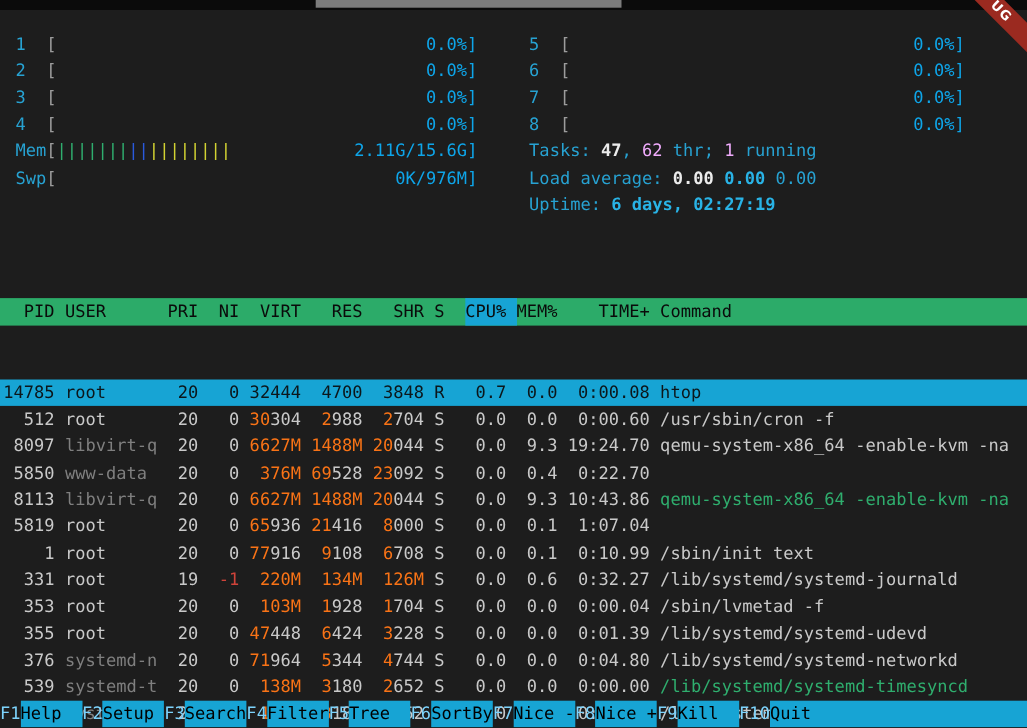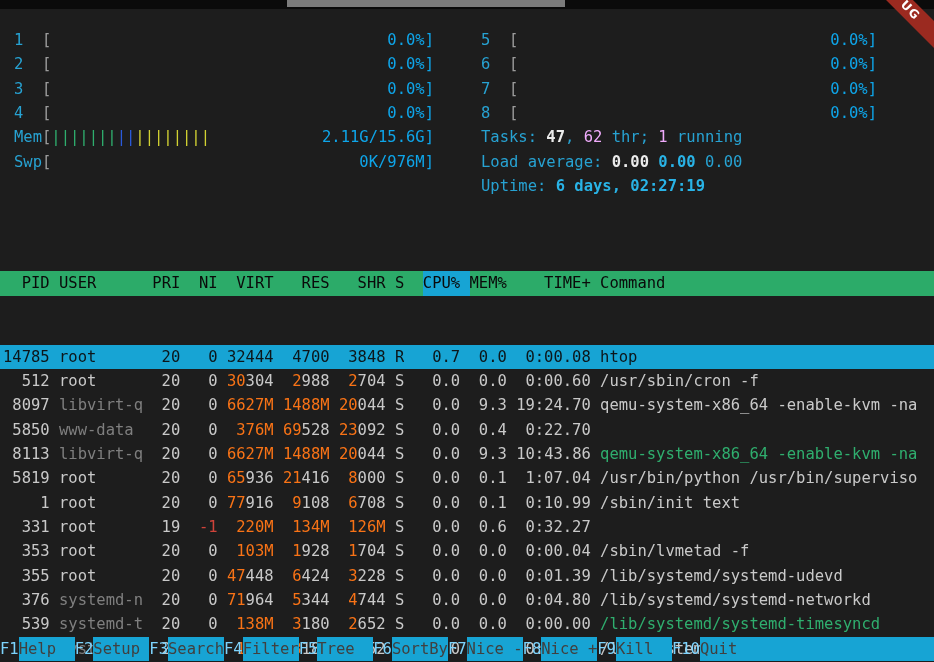--- a/index.html
+++ b/index.html
@@ -55,21 +55,21 @@
   .hi{color:#f97316;}
   .dim{color:#7f7f7f;}
   .grn{color:#2fae6e;}
   .red{color:#d0433a;}
   .sel{background:#17a4d4;}
   .sel .cell,.sel .cell span{color:#0c161a !important;}
   
   .fbar{position:absolute;left:0;top:636.75px;width:934px;height:24.35px;display:flex;}
   .fk{display:flex;}
   .fkey{color:#7dd3fc;}
-  .flab{background:#17a4d4;color:#404040;width:6ch;overflow:hidden;}
+  .flab{background:#17a4d4;color:#000000;width:6ch;overflow:hidden;}
   .fk.last{flex:1;}
   .fk.last .flab{flex:1;width:auto;}
 </style>
 </head>
 <body>
 
 <div class="screen">
 
   <div class="topstrip">
     <div class="toptab"></div>
@@ -163,21 +163,20 @@
     <span class="cell c-user">root</span>
     <span class="cell c-pri r">20</span>
     <span class="cell c-ni r">0</span>
     <span class="cell c-virt r"><span class="hi">65</span><span>936</span></span>
     <span class="cell c-res r"><span class="hi">21</span><span>416</span></span>
     <span class="cell c-shr r"><span class="hi">8</span><span>000</span></span>
     <span class="cell c-st">S</span>
     <span class="cell c-cpu r">0.0</span>
     <span class="cell c-mem r">0.1</span>
     <span class="cell c-time r">1:07.04</span>
-    <span class="cell c-cmd">/usr/bin/python /usr/bin/superviso</span>
   </div><div class="prow">
     <span class="cell c-pid r">1</span>
     <span class="cell c-user">root</span>
     <span class="cell c-pri r">20</span>
     <span class="cell c-ni r">0</span>
     <span class="cell c-virt r"><span class="hi">77</span><span>916</span></span>
     <span class="cell c-res r"><span class="hi">9</span><span>108</span></span>
     <span class="cell c-shr r"><span class="hi">6</span><span>708</span></span>
     <span class="cell c-st">S</span>
     <span class="cell c-cpu r">0.0</span>
@@ -189,20 +188,21 @@
     <span class="cell c-user">root</span>
     <span class="cell c-pri r">19</span>
     <span class="cell c-ni r red">-1</span>
     <span class="cell c-virt r"><span class="hi">220M</span></span>
     <span class="cell c-res r"><span class="hi">134M</span></span>
     <span class="cell c-shr r"><span class="hi">126M</span></span>
     <span class="cell c-st">S</span>
     <span class="cell c-cpu r">0.0</span>
     <span class="cell c-mem r">0.6</span>
     <span class="cell c-time r">0:32.27</span>
+    <span class="cell c-cmd">/lib/systemd/systemd-journald</span>
   </div><div class="prow">
     <span class="cell c-pid r">353</span>
     <span class="cell c-user">root</span>
     <span class="cell c-pri r">20</span>
     <span class="cell c-ni r">0</span>
     <span class="cell c-virt r"><span class="hi">103M</span></span>
     <span class="cell c-res r"><span class="hi">1</span><span>928</span></span>
     <span class="cell c-shr r"><span class="hi">1</span><span>704</span></span>
     <span class="cell c-st">S</span>
     <span class="cell c-cpu r">0.0</span>

